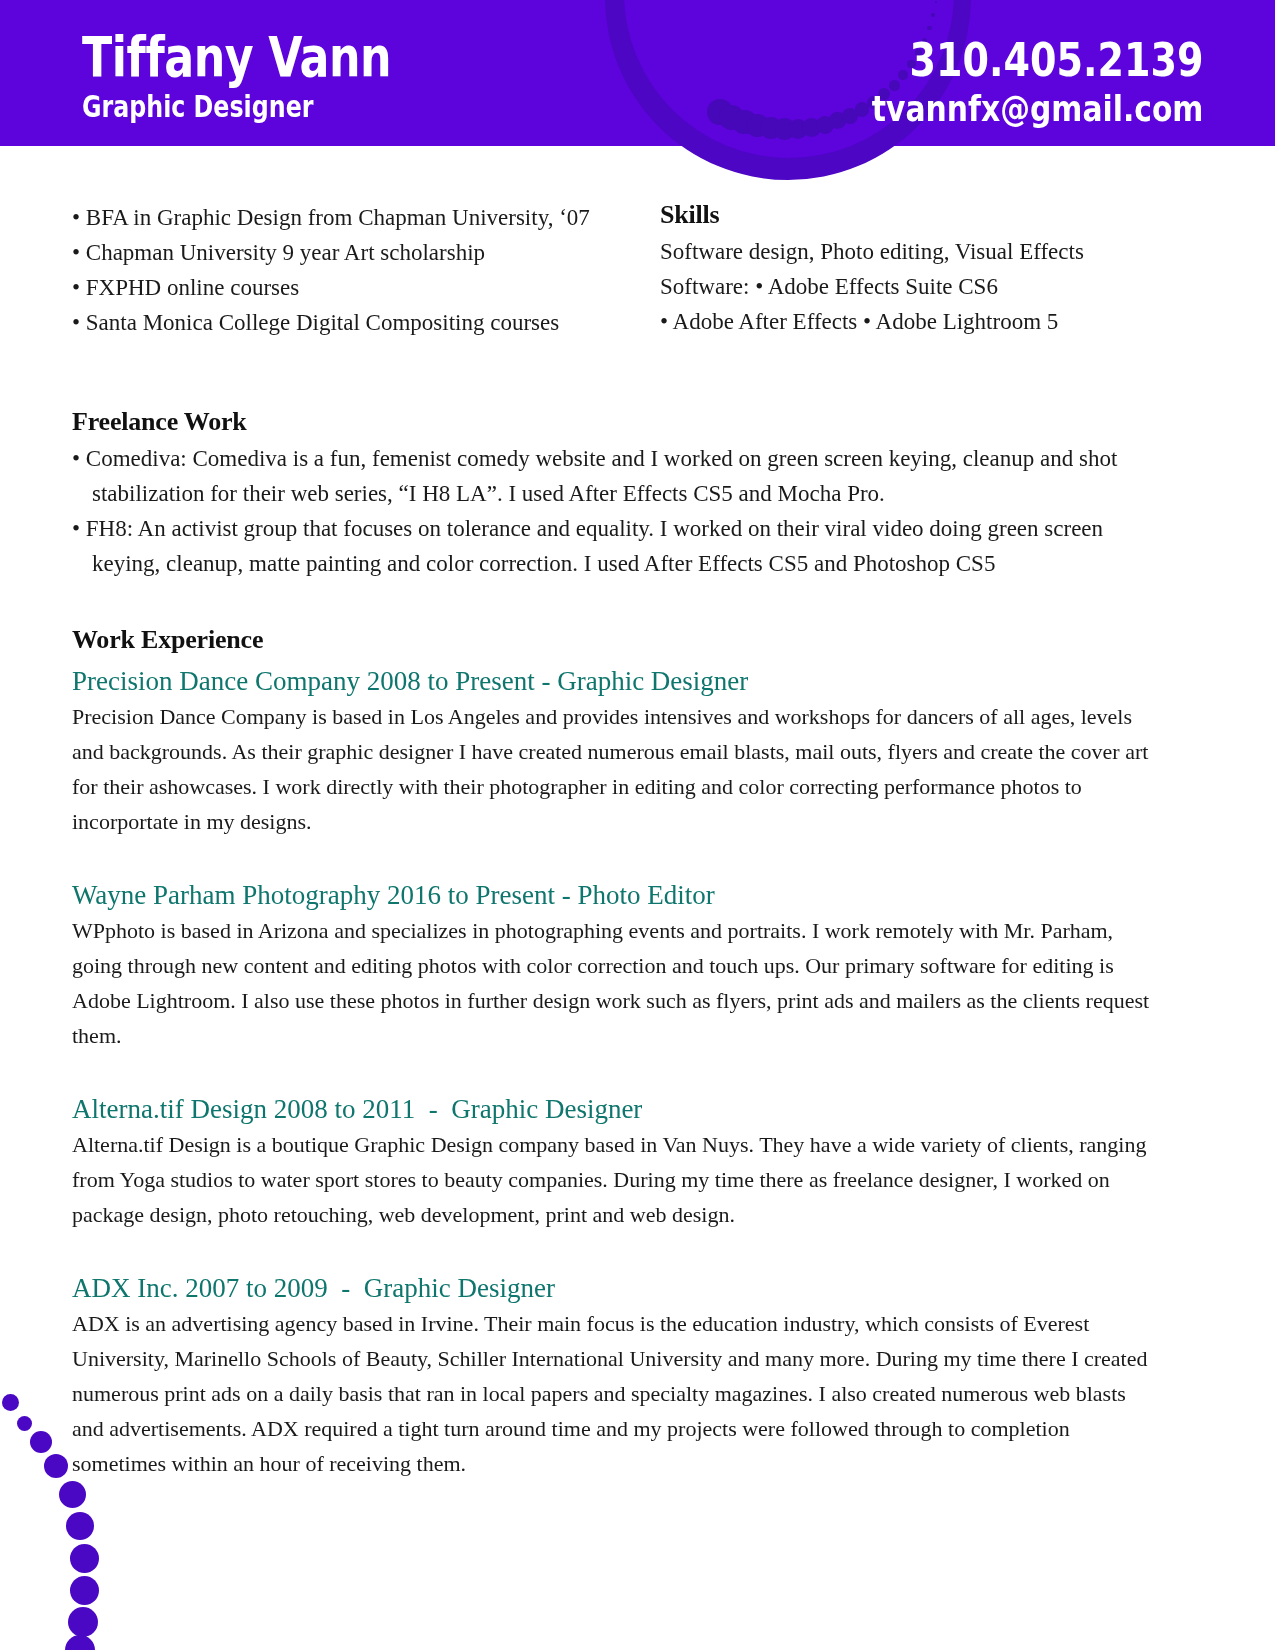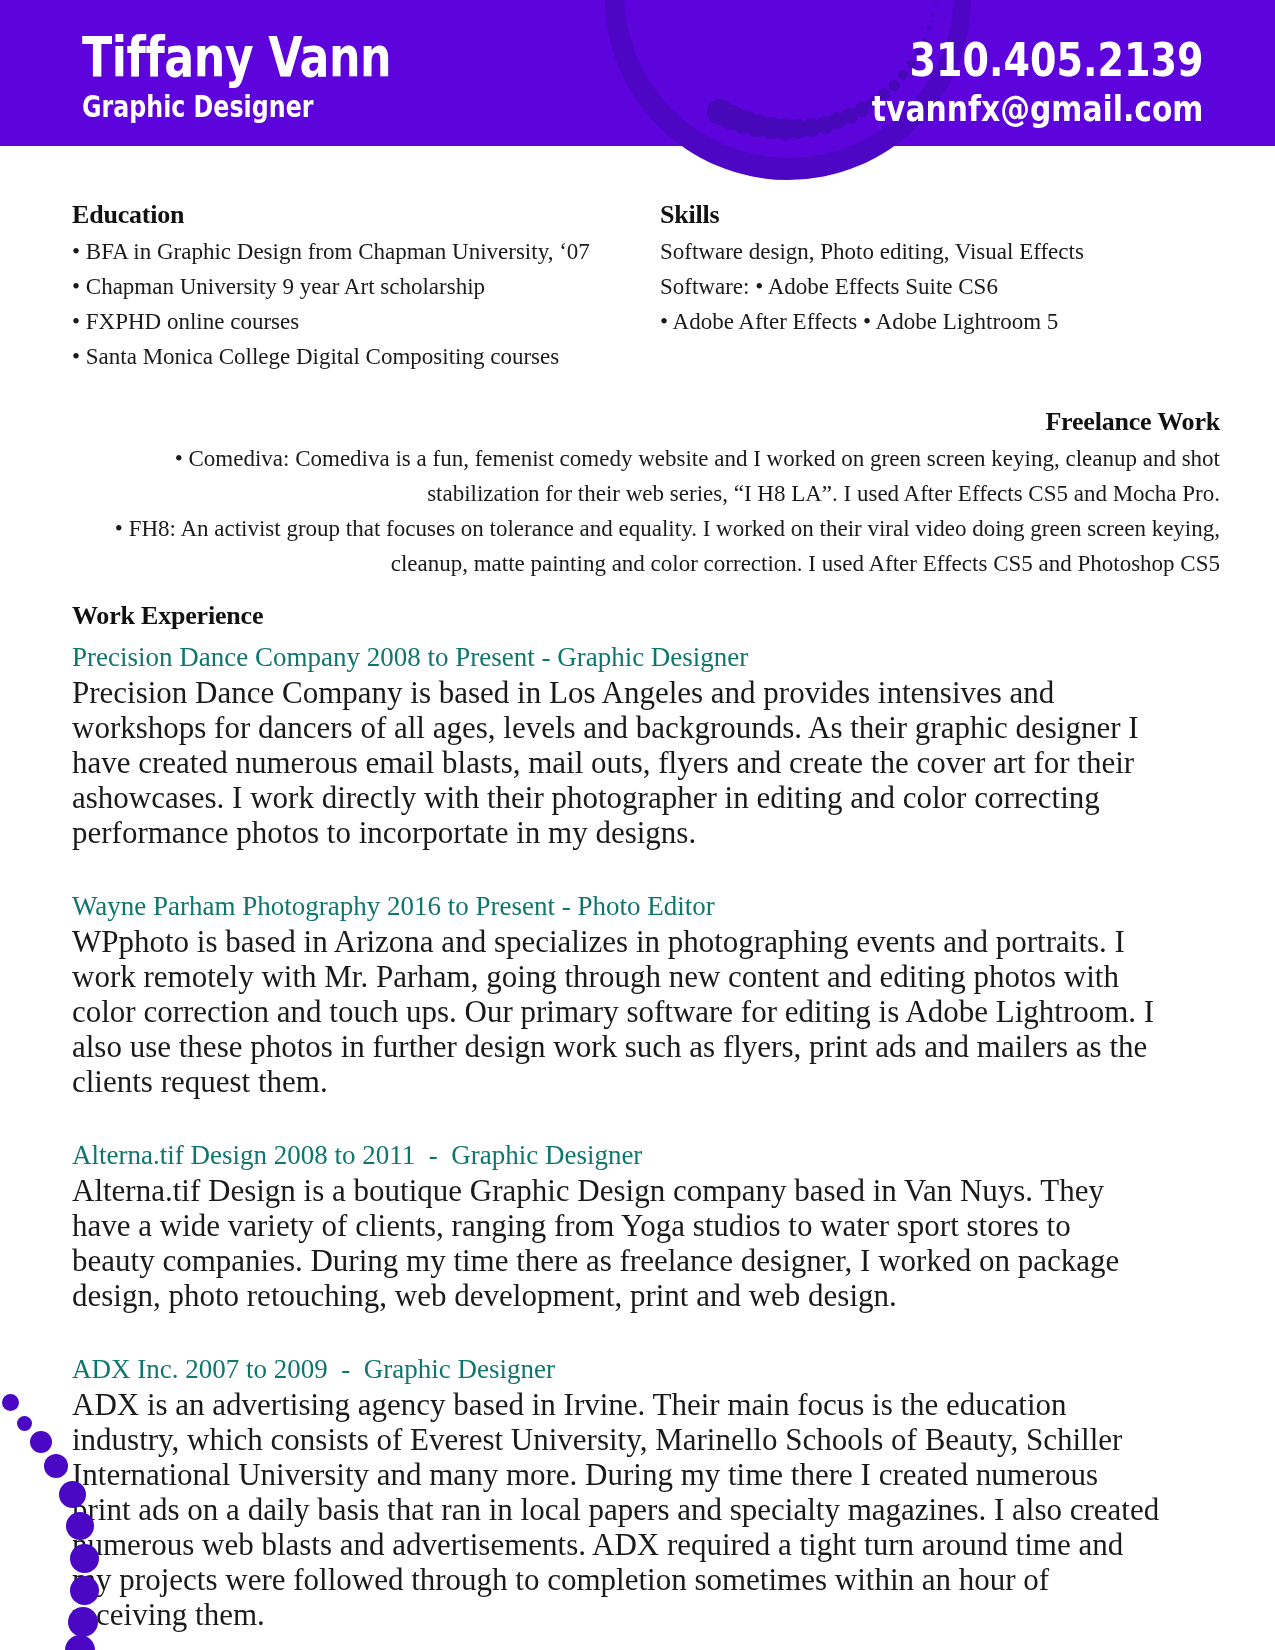--- a/index.html
+++ b/index.html
@@ -129,34 +129,34 @@
     padding-left:72px;
     padding-right:60px;
   }
   .col-left { position:absolute; left:72px; top:0; width:565px; }
   .col-right { position:absolute; left:660px; top:0; width:500px; }
   .hang {
     padding-left:18px;
     text-indent:-18px;
   }
 
-  .freelance-block { padding-left:72px; padding-right:55px;text-align:right; }
+  .freelance-block { padding-left:72px; padding-right:110px; }
   .work-block { padding-left:72px; padding-right:115px; }
 
   .job-title {
     font-family:"Liberation Serif","DejaVu Serif", serif;
     font-size:27px;
     line-height:36px;
     color:#0f766e;
     margin:0;
     white-space:pre;
   }
   .job-desc {
     font-family:"Liberation Serif","DejaVu Serif", serif;
-    font-size:31px;
+    font-size:22px;
     line-height:35px;
     color:#1a1a1a;
     margin:0;
   }
 
   
   .corner-dots {
     position:absolute;
     left:0; bottom:0;
     width:160px; height:300px;
@@ -208,41 +208,40 @@
   <div class="header-contact">
     <div class="header-phone">310.405.2139</div>
     <div class="header-email">tvannfx@gmail.com</div>
   </div>
 </div>
 
 <div class="content">
 
   <div class="two-col" style="height:185px;">
     <div class="col-left">
-      <div class="section-heading">Education</div>
       <p class="body-line hang">• BFA in Graphic Design from Chapman University, ‘07</p>
       <p class="body-line hang">• Chapman University 9 year Art scholarship</p>
       <p class="body-line hang">• FXPHD online courses</p>
       <p class="body-line hang">• Santa Monica College Digital Compositing courses</p>
     </div>
     <div class="col-right">
       <div class="section-heading">Skills</div>
       <p class="body-line">Software design, Photo editing, Visual Effects</p>
       <p class="body-line">Software: • Adobe Effects Suite CS6</p>
       <p class="body-line">• Adobe After Effects • Adobe Lightroom 5</p>
     </div>
   </div>
 
   <div class="freelance-block" style="margin-top:22px;">
     <div class="section-heading">Freelance Work</div>
     <p class="body-line hang" style="padding-left:20px;text-indent:-20px;">• Comediva: Comediva is a fun, femenist comedy website and I worked on green screen keying, cleanup and shot stabilization for their web series, “I H8 LA”. I used After Effects CS5 and Mocha Pro.</p>
     <p class="body-line hang" style="padding-left:20px;text-indent:-20px;">• FH8: An activist group that focuses on tolerance and equality. I worked on their viral video doing green screen keying, cleanup, matte painting and color correction. I used After Effects CS5 and Photoshop CS5</p>
   </div>
 
-  <div class="work-block" style="margin-top:20px;">
+  <div class="work-block" style="margin-top:44px;">
     <div class="section-heading">Work Experience</div>
 
     <div style="margin-top:8px;">
       <p class="job-title">Precision Dance Company 2008 to Present - Graphic Designer</p>
       <p class="job-desc">Precision Dance Company is based in Los Angeles and provides intensives and workshops for dancers of all ages, levels and backgrounds. As their graphic designer I have created numerous email blasts, mail outs, flyers and create the cover art for their ashowcases. I work directly with their photographer in editing and color correcting performance photos to incorportate in my designs.</p>
     </div>
 
     <div style="margin-top:38px;">
       <p class="job-title">Wayne Parham Photography 2016 to Present - Photo Editor</p>
       <p class="job-desc">WPphoto is based in Arizona and specializes in photographing events and portraits. I work remotely with Mr. Parham, going through new content and editing photos with color correction and touch ups. Our primary software for editing is Adobe Lightroom. I also use these photos in further design work such as flyers, print ads and mailers as the clients request them.</p>

